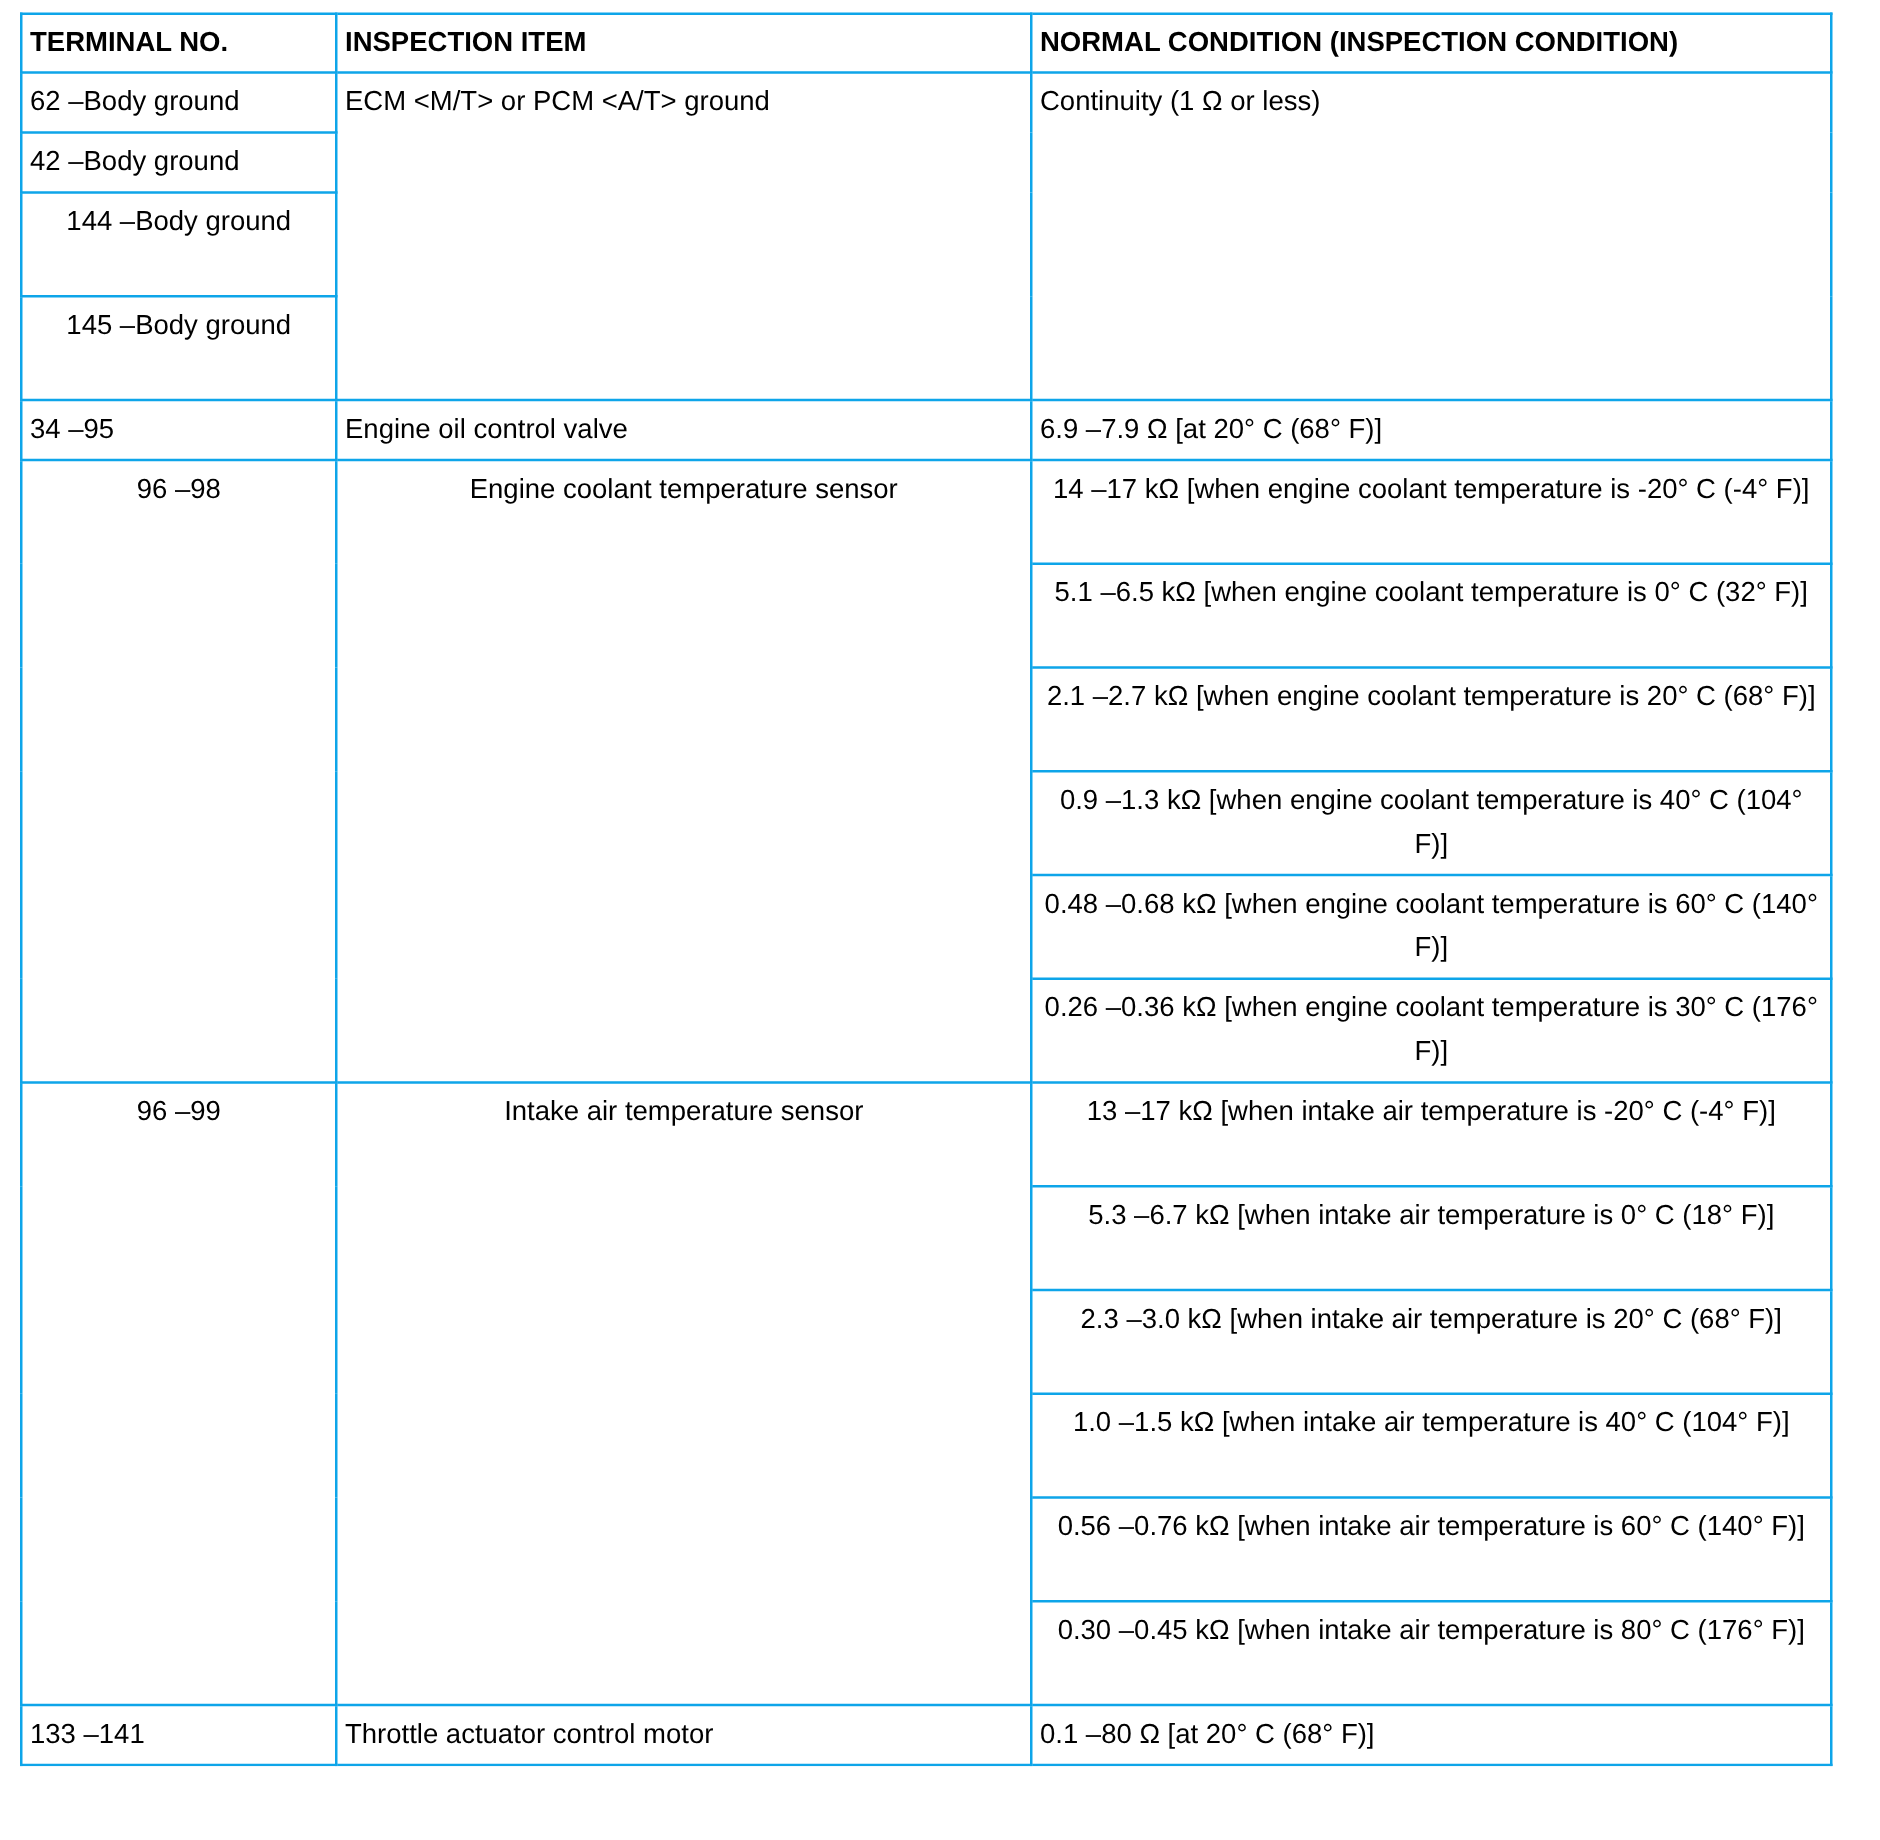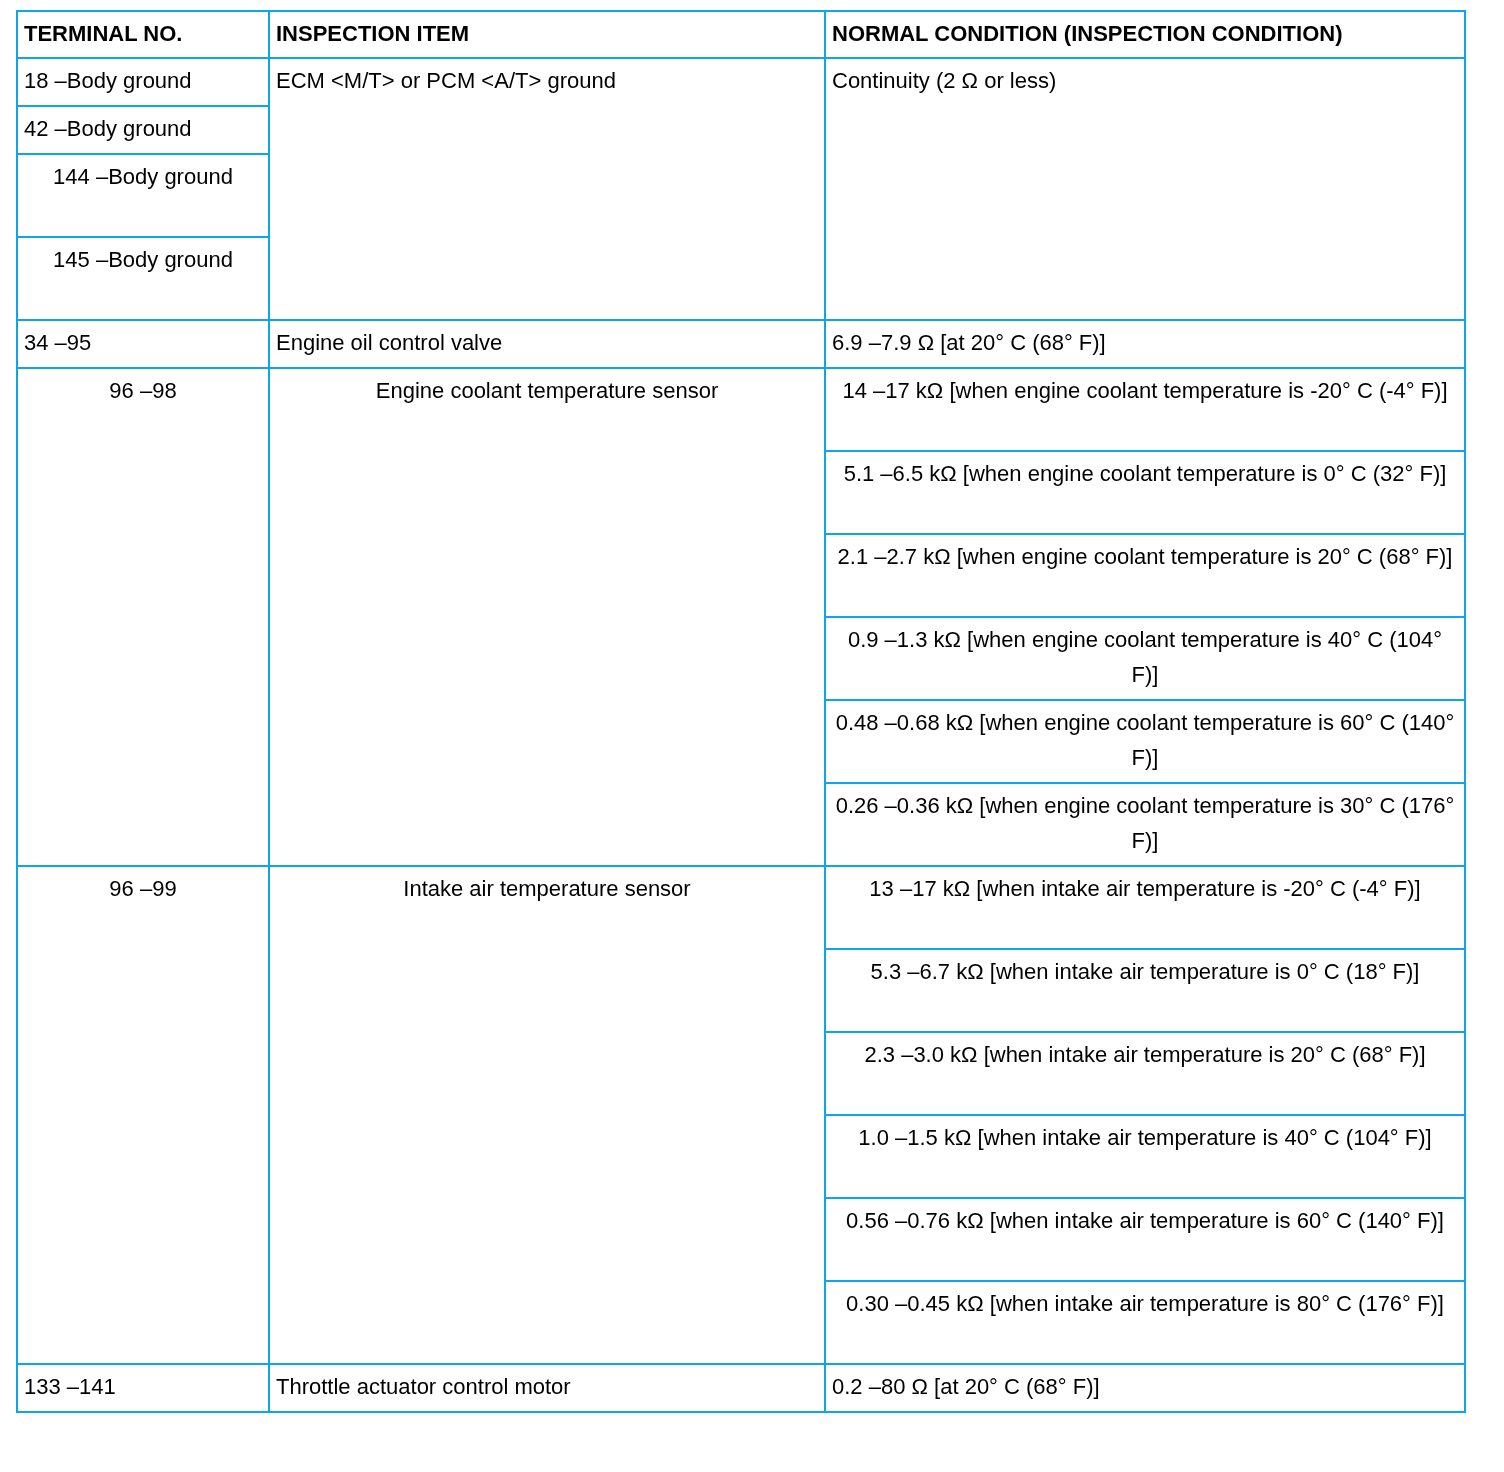--- a/index.html
+++ b/index.html
@@ -49,23 +49,23 @@
     </colgroup>
 
     <tbody>
         <tr>
       <th>TERMINAL NO.</th>
       <th>INSPECTION ITEM</th>
       <th>NORMAL CONDITION (INSPECTION CONDITION)</th>
     </tr>
 
     <tr class="row-single">
-      <td>18 –Body ground</td>
+      <td>62 –Body ground</td>
       <td rowspan="4">ECM &lt;M/T&gt; or PCM &lt;A/T&gt; ground</td>
-      <td rowspan="4">Continuity (2 Ω or less)</td>
+      <td rowspan="4">Continuity (1 Ω or less)</td>
     </tr>
     <tr class="row-single">
       <td>42 –Body ground</td>
     </tr>
     <tr class="row-double">
       <td>144 –Body ground</td>
     </tr>
     <tr class="row-double">
       <td>145 –Body ground</td>
     </tr>
@@ -114,17 +114,17 @@
     <tr class="row-double">
       <td>0.56 –0.76 kΩ [when intake air temperature is 60° C (140° F)]</td>
     </tr>
     <tr class="row-double">
       <td>0.30 –0.45 kΩ [when intake air temperature is 80° C (176° F)]</td>
     </tr>
 
     <tr class="row-single">
       <td>133 –141</td>
       <td>Throttle actuator control motor</td>
-      <td>0.2 –80 Ω [at 20° C (68° F)]</td>
+      <td>0.1 –80 Ω [at 20° C (68° F)]</td>
     </tr>
   </tbody>
     </table>
 </div>
 
 </body></html>

